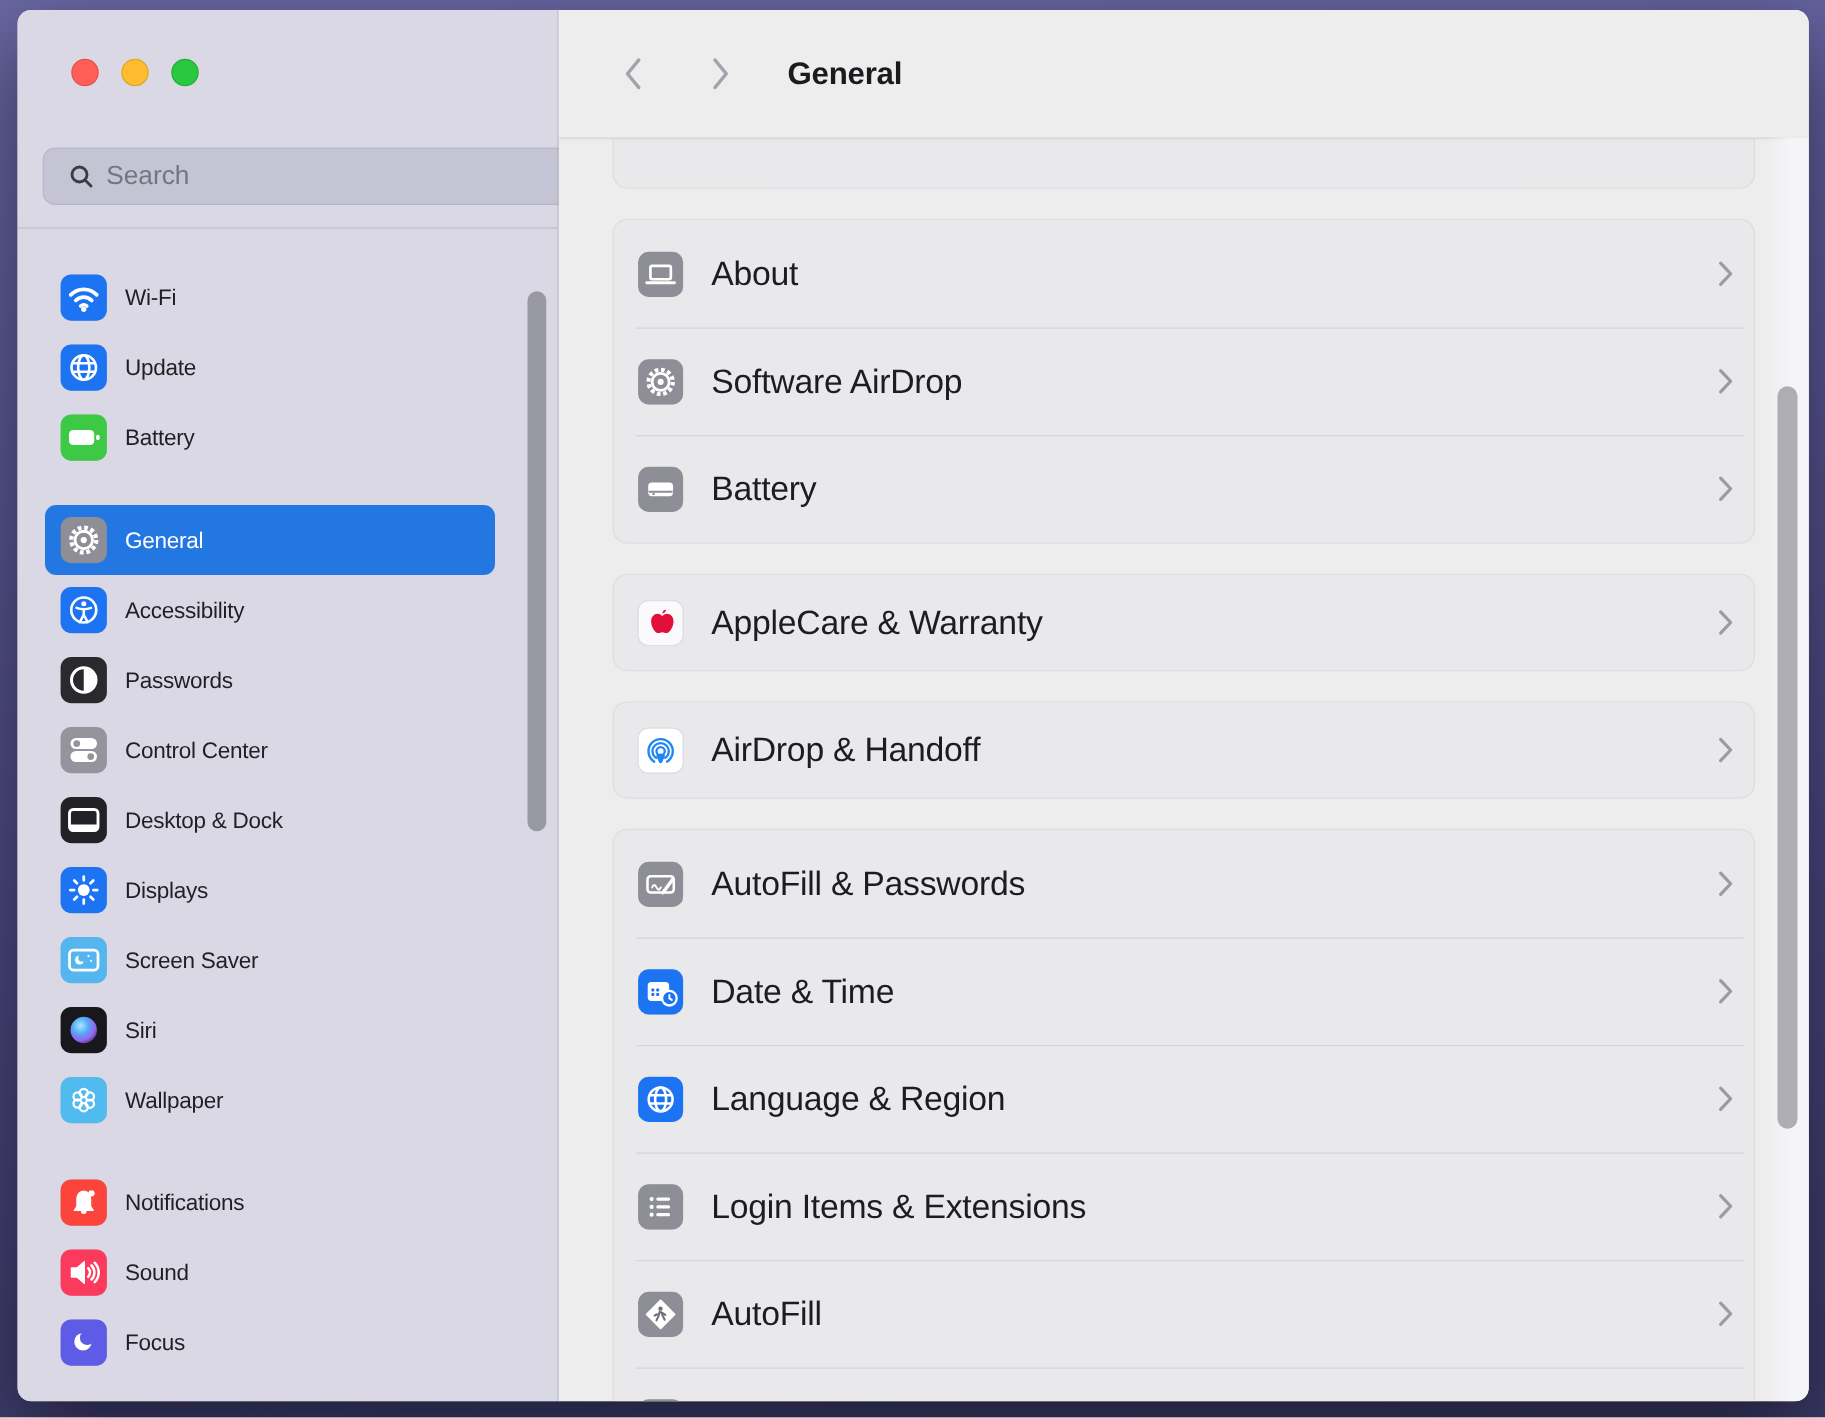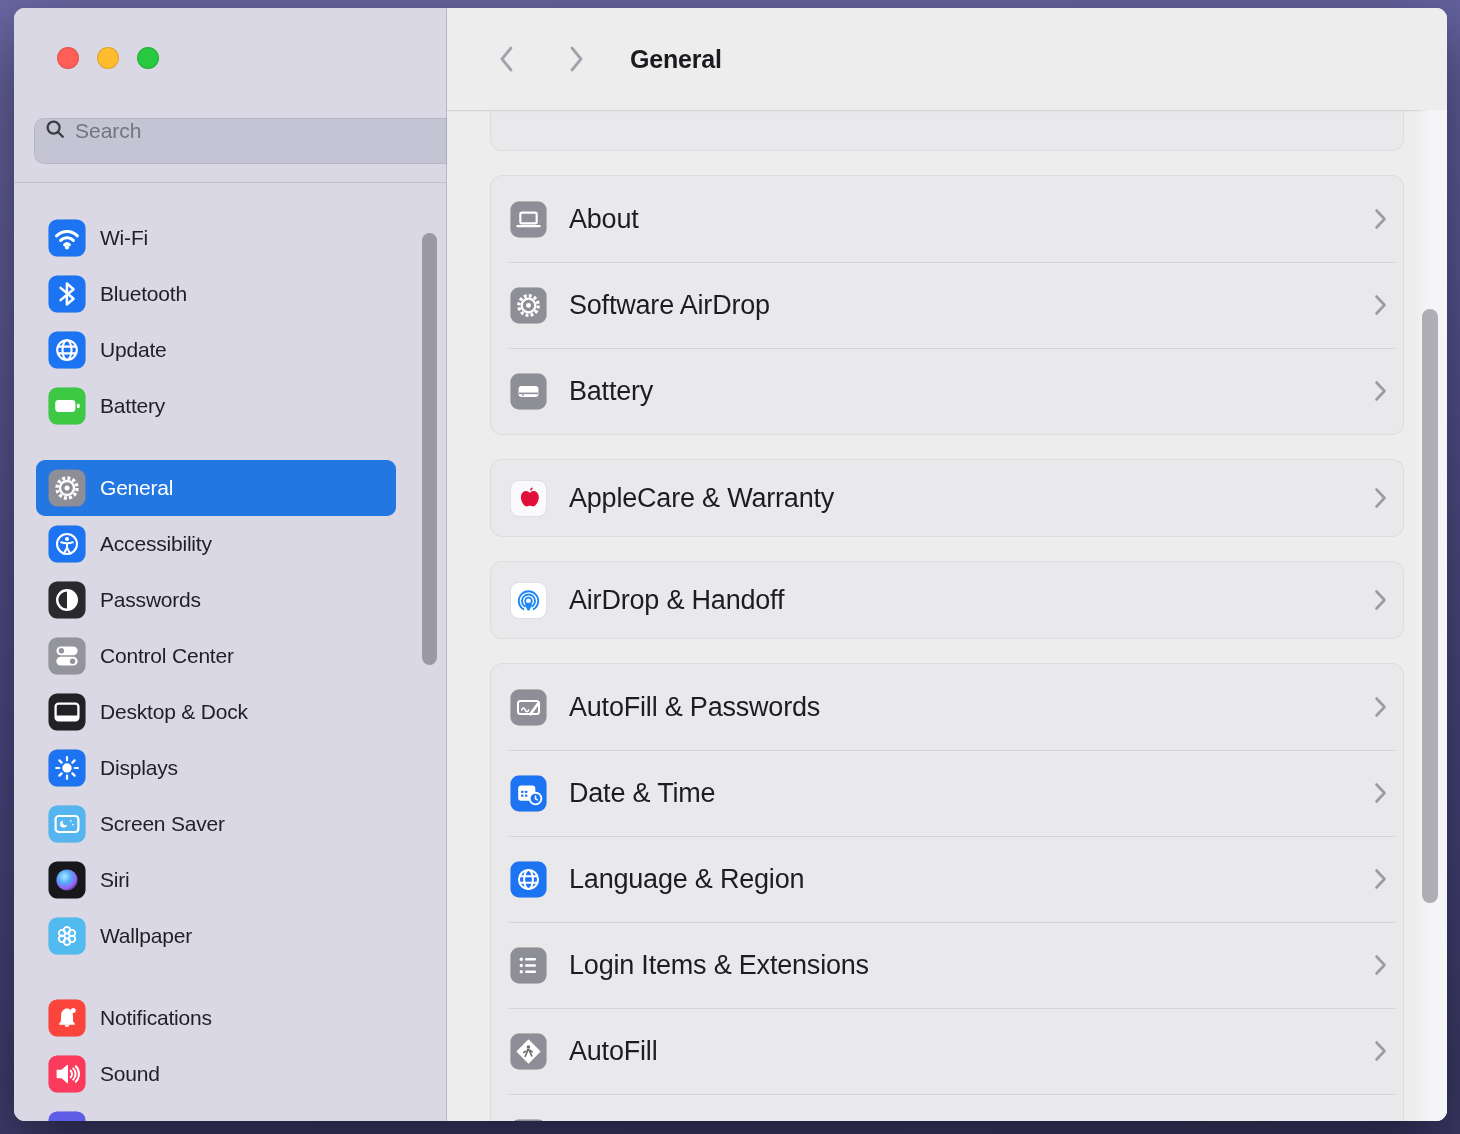--- a/index.html
+++ b/index.html
@@ -23,31 +23,31 @@
     position:absolute;left:0;top:0;bottom:0;width:433px;
     background:#d9d8e4;border-right:1px solid rgba(40,40,60,0.18);
     box-sizing:border-box;
   }
   .traffic-lights{position:absolute;left:43px;top:39px;display:flex;gap:18px;}
   .tl{width:22px;height:22px;border-radius:50%;box-shadow:inset 0 0 0 1px rgba(0,0,0,0.12);}
   .search-field{
     position:absolute;left:20px;top:110px;width:469px;height:46px;
     background:rgba(96,96,128,0.16);border:1px solid rgba(60,60,90,0.10);
     border-radius:10px;box-sizing:border-box;
-    display:flex;align-items:flex-start;padding:0 0 0 10px;cursor:text;
+    display:flex;align-items:center;padding:0 0 0 20px;cursor:text;
   }
   .search-field .placeholder{color:#75757f;font-size:21px;margin-left:9px;}
   .sidebar-sep{position:absolute;left:0;right:0;top:174px;height:1px;background:rgba(40,40,60,0.14);}
   .nav{position:absolute;left:22px;top:202px;width:360px;}
   .nav-group{margin-bottom:26px;}
   .nav-item{
     height:56px;display:flex;align-items:center;border-radius:9px;
     padding:0 0 0 12px;box-sizing:border-box;cursor:default;
   }
-  .nav-item .label{font-size:21px;color:#1f1f24;margin-left:14px;letter-spacing:-0.2px;}
+  .nav-item .label{font-size:18px;color:#1f1f24;margin-left:14px;letter-spacing:-0.2px;}
   .nav-item.selected{background:#2377e3;}
   .nav-item.selected .label{color:#ffffff;}
   .app-icon{display:block;flex:none;filter:drop-shadow(0 0.5px 0.5px rgba(0,0,0,0.12));}
   .sb-scrollbar{
     position:absolute;right:9px;top:225px;width:15px;height:432px;
     background:rgba(122,122,134,0.68);border-radius:8px;
   }
   
   .main{position:absolute;left:433px;top:0;right:0;bottom:0;background:#ededee;}
   .main-header{
@@ -125,29 +125,20 @@
                   </g>
                   <circle cx="19" cy="28.4" r="2.1" fill="#ffffff"></circle>
                 </svg>
               </span>
               <span class="label">Wi-Fi</span>
             </div>
             <div class="nav-item">
               <span style="display: flex; flex: 0 0 auto;">
                 <svg class="app-icon" width="38" height="38" viewBox="0 0 38 38">
                   <rect x="0.5" y="0.5" width="37" height="37" rx="8.6" fill="#1d74f2"></rect>
-                  <path d="M12.6 12.9l13 10.9-6.7 5.7V8.5l6.7 5.7-13 10.9" fill="none" stroke="#ffffff" stroke-width="2.5" stroke-linecap="round" stroke-linejoin="round"></path>
-                </svg>
-              </span>
-              <span class="label">Bluetooth</span>
-            </div>
-            <div class="nav-item">
-              <span style="display: flex; flex: 0 0 auto;">
-                <svg class="app-icon" width="38" height="38" viewBox="0 0 38 38">
-                  <rect x="0.5" y="0.5" width="37" height="37" rx="8.6" fill="#1d74f2"></rect>
                   <g fill="none" stroke="#ffffff" stroke-width="2.1">
                     <circle cx="19" cy="19" r="9.8"></circle>
                     <ellipse cx="19" cy="19" rx="4.5" ry="9.8"></ellipse>
                     <path d="M9.8 15.6h18.4M9.8 22.4h18.4"></path>
                   </g>
                 </svg>
               </span>
               <span class="label">Update</span>
             </div>
             <div class="nav-item">

